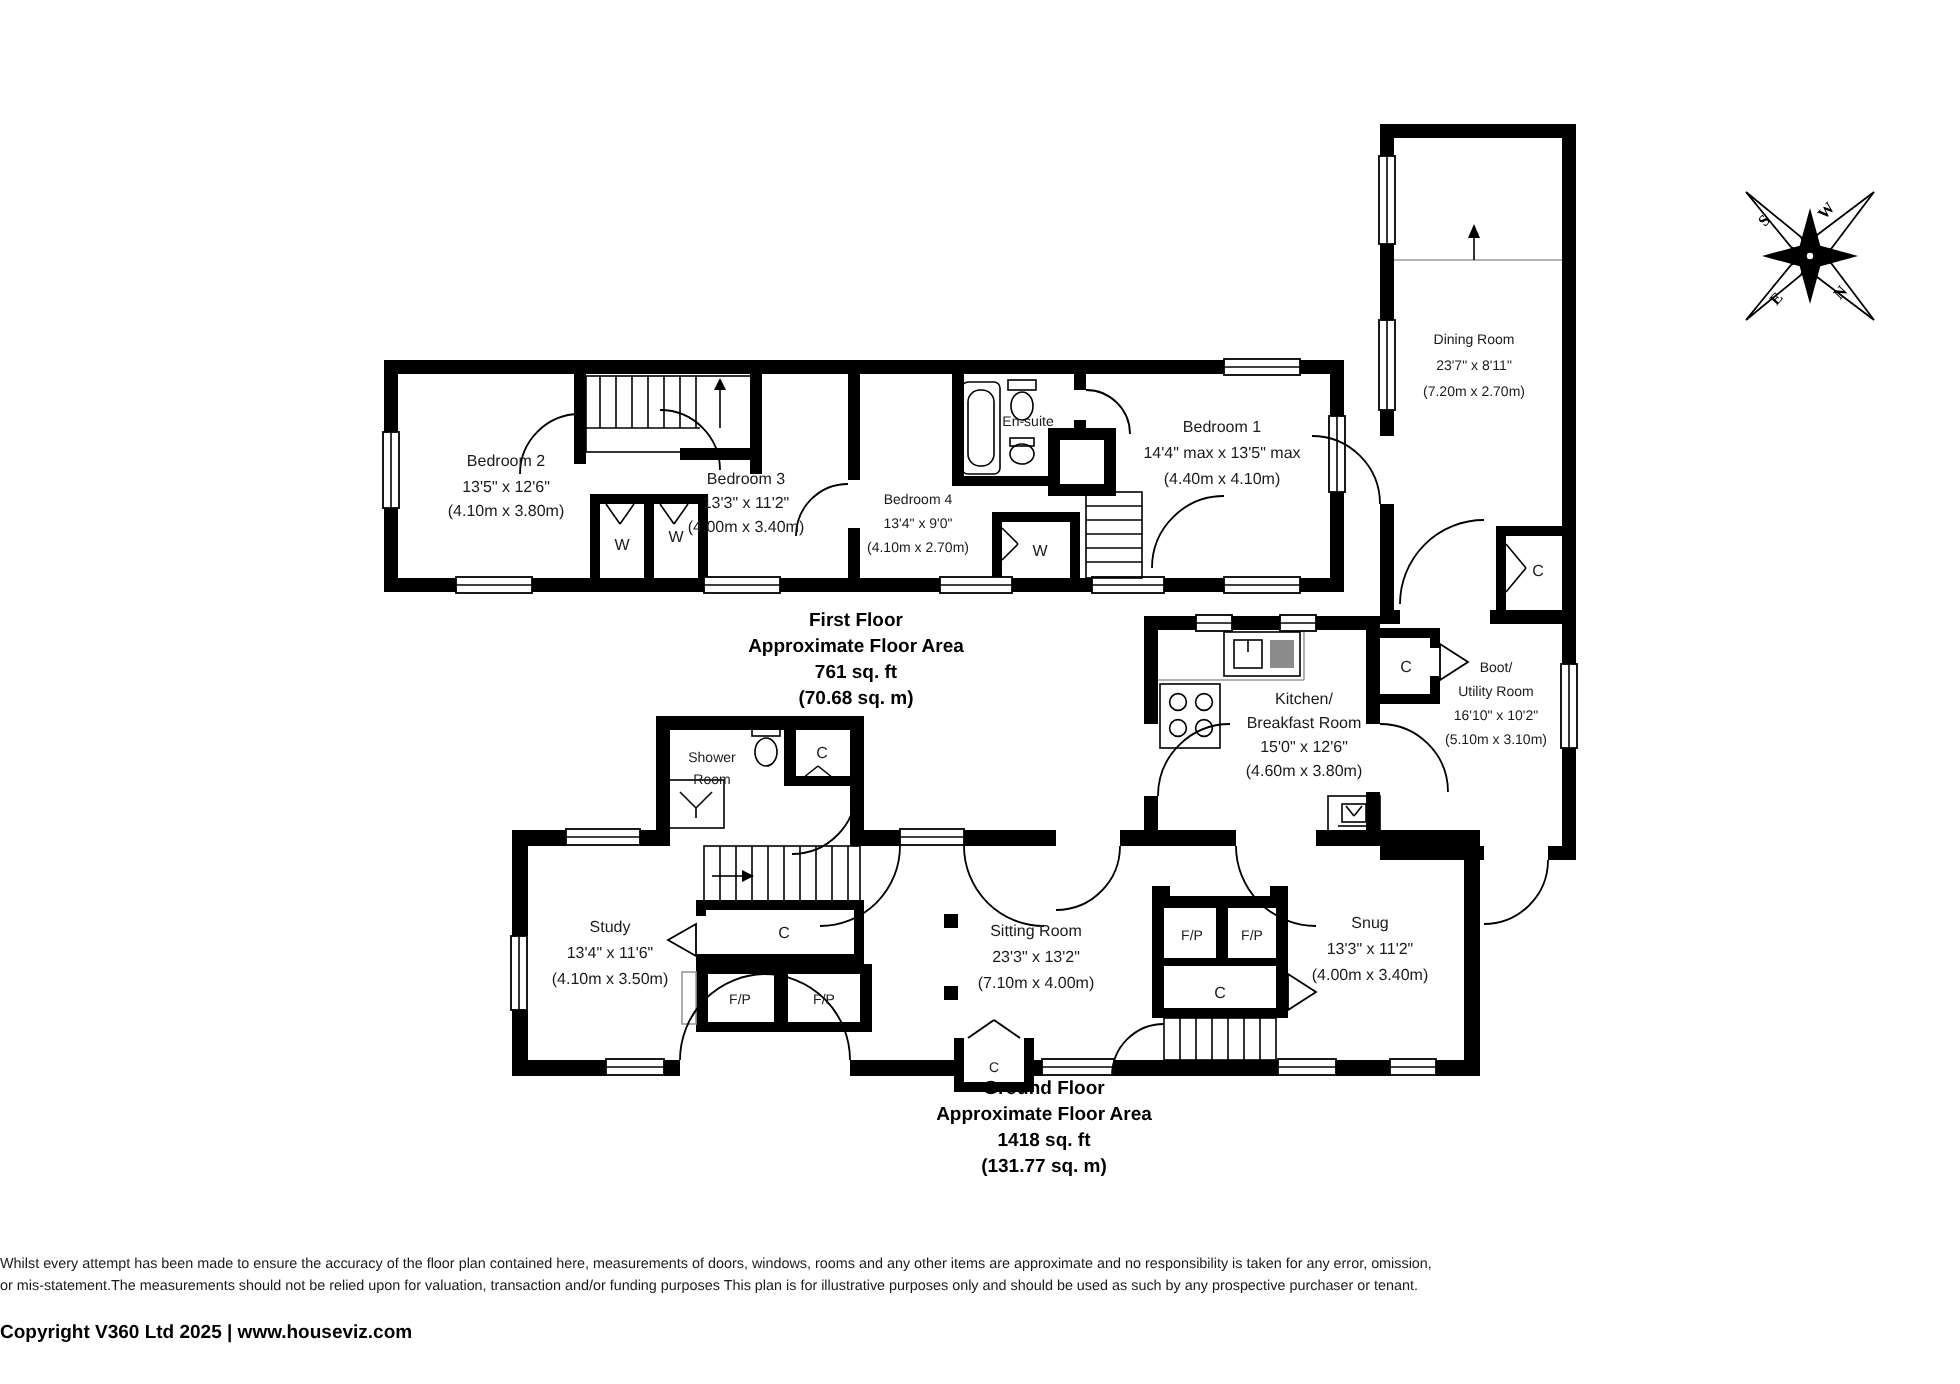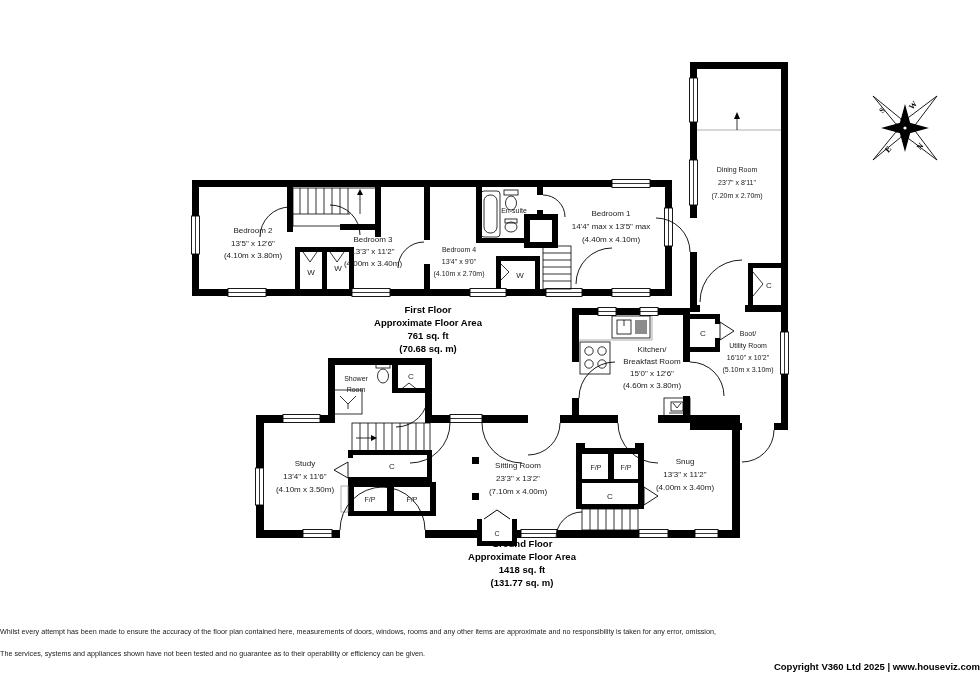--- a/index.html
+++ b/index.html
@@ -13,21 +13,21 @@
   .door{fill:none;stroke:#000000;stroke-width:0.9;}
   .win{fill:#ffffff;stroke:#000000;stroke-width:0.9;}
   .flap{fill:#ffffff;stroke:#000000;stroke-width:0.9;}
   .rm{font:8px "Liberation Sans",sans-serif;fill:#1a1a1a;text-anchor:middle;}
   .rs{font:7px "Liberation Sans",sans-serif;fill:#1a1a1a;text-anchor:middle;}
   .tag{font:8px "Liberation Sans",sans-serif;fill:#1a1a1a;text-anchor:middle;}
   .cap{font:bold 9.5px "Liberation Sans",sans-serif;fill:#000000;text-anchor:middle;}
   .cmp{font:bold 8px "Liberation Serif",serif;fill:#000000;text-anchor:middle;}
   .foot-line{position:absolute;left:0;width:100%;text-align:left;
              font-size:7.2px;color:#1a1a1a;}
-  .foot-copy{position:absolute;left:0;width:100%;text-align:right;
+  .foot-copy{position:absolute;left:0;width:100%;text-align:left;
              font-size:9.5px;font-weight:bold;color:#000000;}
 </style>
 </head>
 <body>
 
 <div class="page">
 <svg width="980" height="692" viewBox="0 0 980 692">
 
   <g>
     <g>
@@ -481,15 +481,15 @@
     <polygon points="905,122 911,128 905,134 899,128" fill="#000"></polygon>
     <circle cx="905" cy="128" r="1.6" fill="#fff"></circle>
     <text class="cmp" x="884" y="112" transform="rotate(-48 884 112)">S</text>
     <text class="cmp" x="915" y="107" transform="rotate(-48 915 107)">W</text>
     <text class="cmp" x="890" y="151" transform="rotate(-48 890 151)">E</text>
     <text class="cmp" x="922" y="148" transform="rotate(-48 922 148)">N</text>
   </g>
 </svg>
 
   <div class="foot-line" style="top:627px">Whilst every attempt has been made to ensure the accuracy of the floor plan contained here, measurements of doors, windows, rooms and any other items are approximate and no responsibility is taken for any error, omission,</div>
-  <div class="foot-line" style="top:649px">The services, systems and appliances shown have not been tested and no guarantee as to their operability or efficiency can be given.</div>
+  <div class="foot-line" style="top:638px">or mis-statement.The measurements should not be relied upon for valuation, transaction and/or funding purposes This plan is for illustrative purposes only and should be used as such by any prospective purchaser or tenant.</div>
   <div class="foot-copy" style="top:661px">Copyright V360 Ltd 2025 | www.houseviz.com</div>
 </div>
 
 </body></html>

